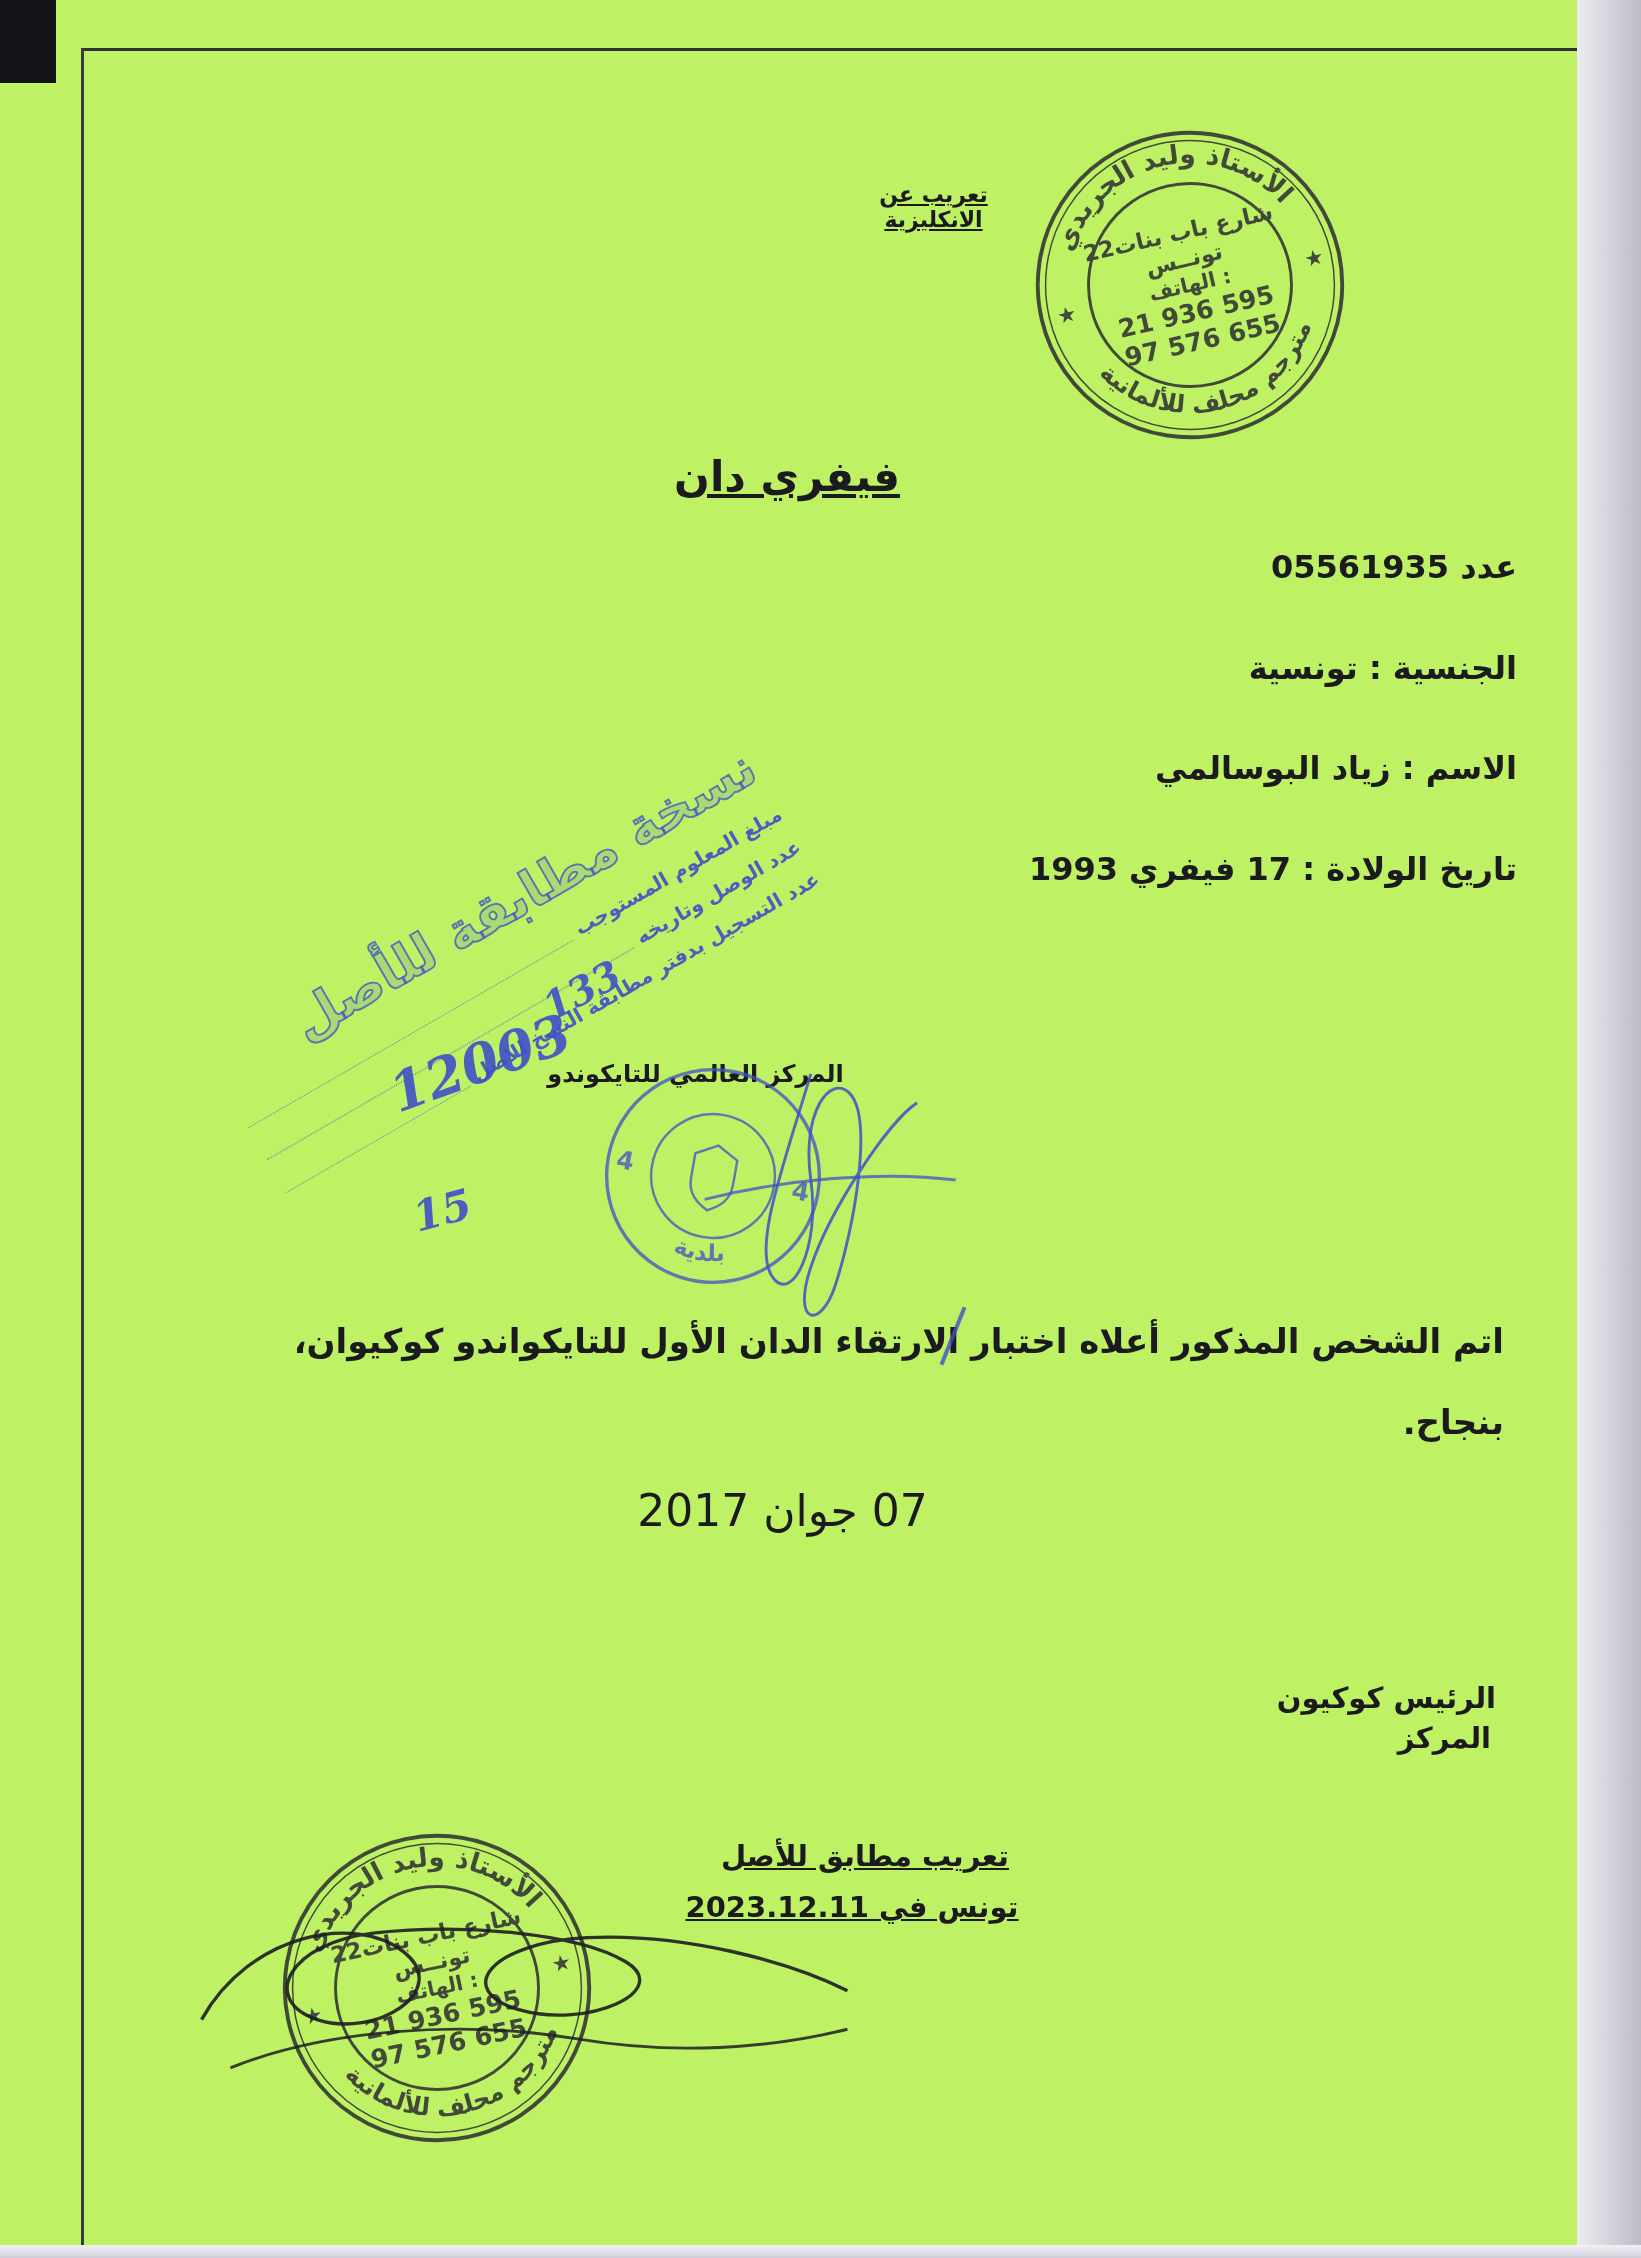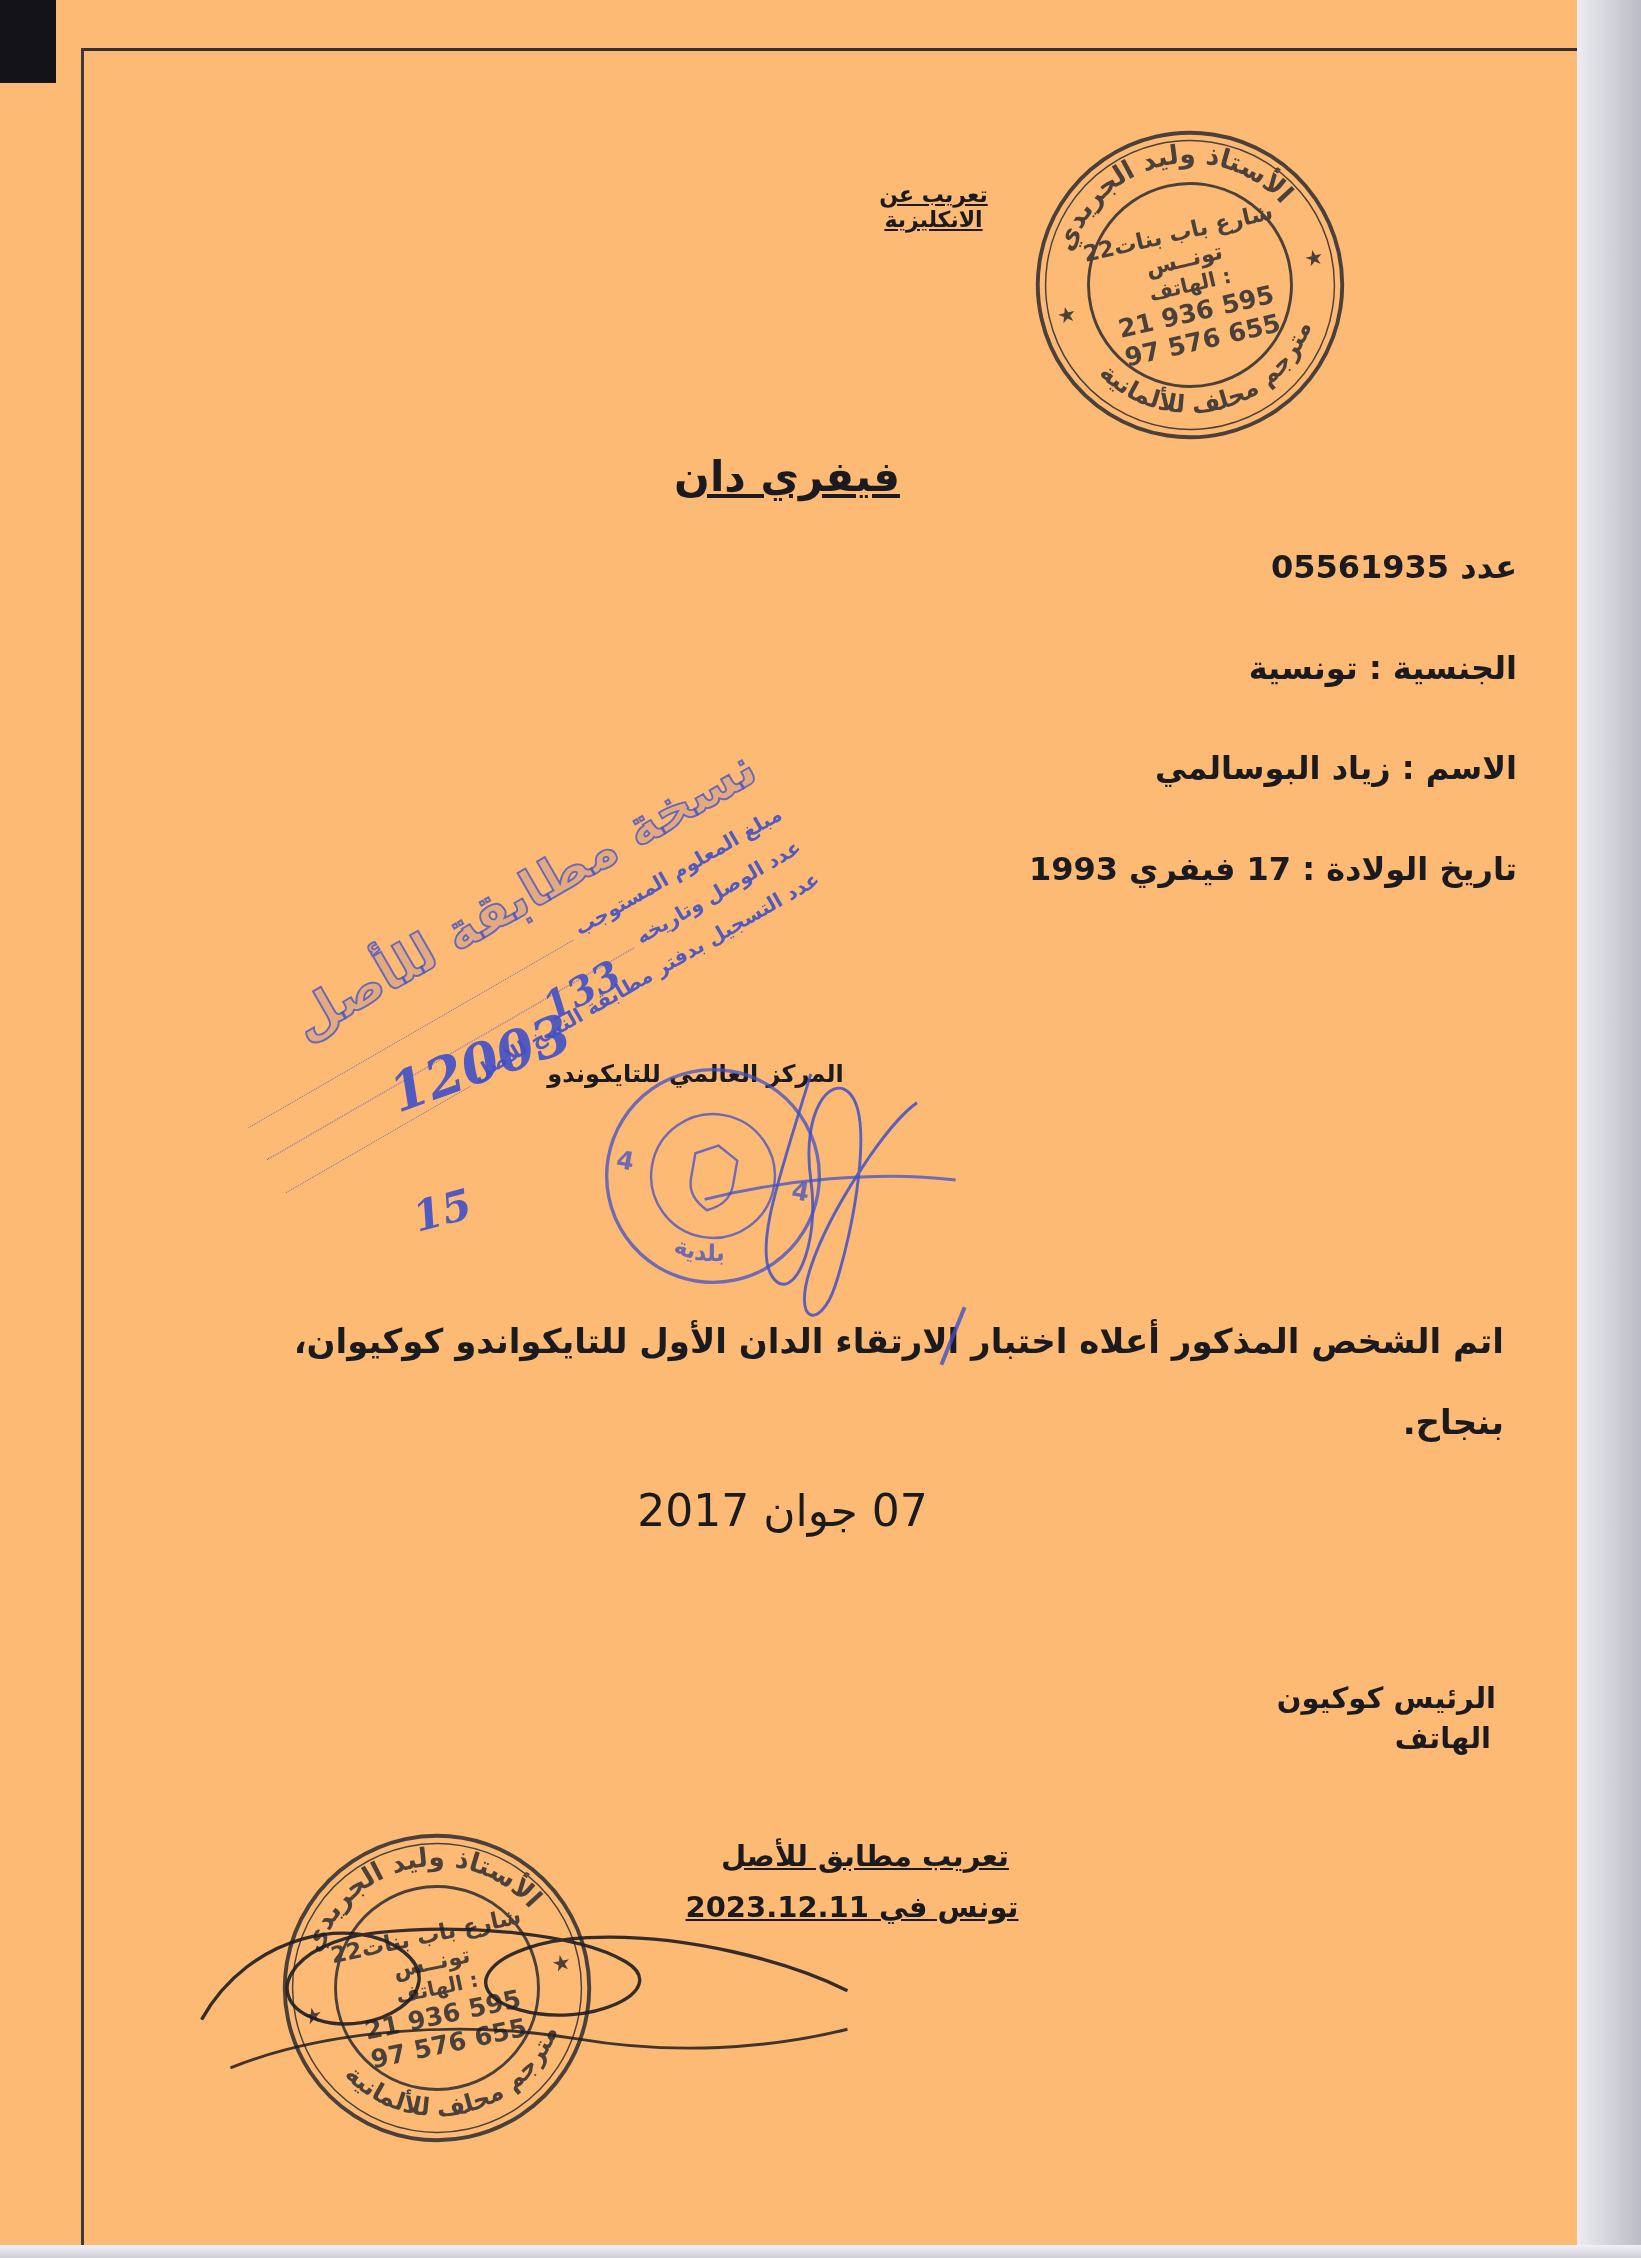--- a/index.html
+++ b/index.html
@@ -1,19 +1,19 @@
 <!DOCTYPE html>
 <html lang="ar"><head>
 <meta charset="utf-8">
 <style>
   html,body{margin:0;padding:0;background:#d8d8df;}
   .page{
     position:relative;
     width:1641px;height:2258px;
-    background:#fdba74;
+    background:#bef264;
     overflow:hidden;
     font-family:"DejaVu Sans",sans-serif;
     color:#1b1b1f;
   }
   
   .corner-black{position:absolute;left:0;top:0;width:56px;height:83px;background:#141418;}
   .border-top{position:absolute;left:81px;top:48px;width:1498px;height:2.9px;background:#303036;}
   .border-left{position:absolute;left:81px;top:48px;width:2.9px;height:2210px;background:#3a3a41;}
   .scan-right{position:absolute;right:0;top:0;width:64px;height:100%;background:linear-gradient(to right,#ececf2,#bcbcc6);}
   .scan-bottom{position:absolute;left:0;bottom:0;width:100%;height:13.5px;background:linear-gradient(to bottom,#f2f1f7,#cfcfd8);}
@@ -145,21 +145,21 @@
     <path d="M 40 170 C 120 150, 220 140, 300 150" fill="none" stroke="#4050c8" stroke-width="3" opacity="0.75"></path>
   </svg>
 
   <div class="abs rtl para-line" style="top:1321px">اتم الشخص المذكور أعلاه اختبار الارتقاء الدان الأول للتايكواندو كوكيوان،</div>
   <div class="abs rtl para-line" style="top:1402px">بنجاح.</div>
   <div class="abs pen-slash"></div>
 
   <div class="abs rtl date-line">07 جوان 2017</div>
 
   <div class="abs rtl president">الرئيس كوكيون</div>
-  <div class="abs rtl sig-label">الهاتف</div>
+  <div class="abs rtl sig-label">المركز</div>
 
   <div class="abs rtl footer-cert">تعريب مطابق للأصل</div>
   <div class="abs rtl footer-date">تونس في 2023.12.11</div>
 
   <div class="abs translator-stamp stamp-bottom">
     <svg class="stamp-svg" viewBox="0 0 330 330">
       <defs>
         <path id="s2top" d="M 40 165 A 125 125 0 0 1 290 165"></path>
         <path id="s2bot" d="M 34 165 A 131 131 0 0 0 296 165"></path>
       </defs>

